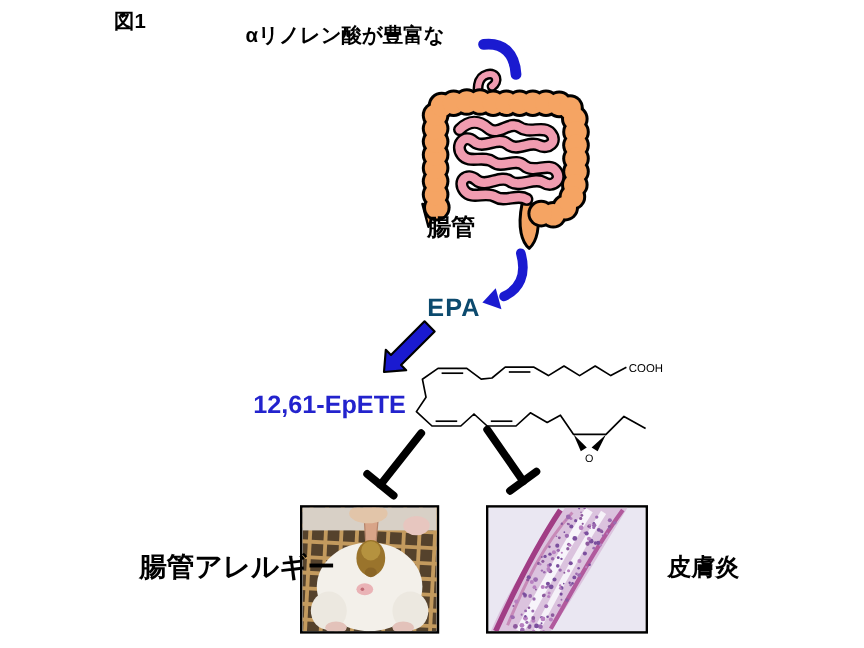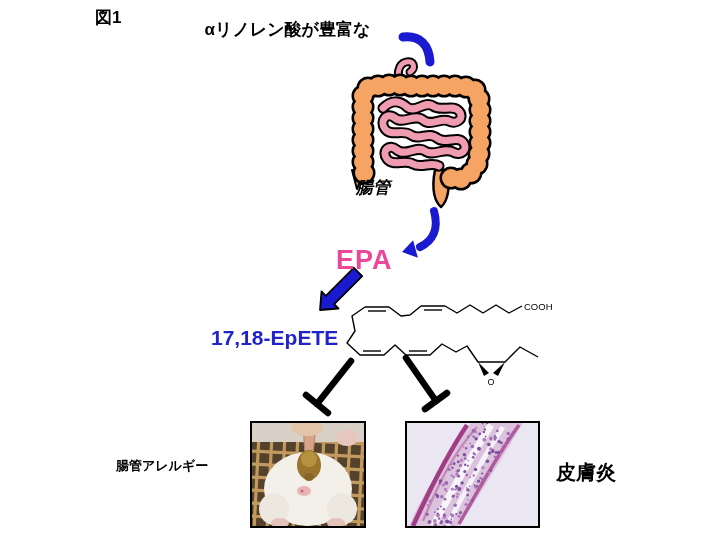--- a/index.html
+++ b/index.html
@@ -2,24 +2,24 @@
 <html><head>
 <meta charset="utf-8">
 <style>
   html,body{margin:0;padding:0;background:#ffffff;}
   #page{position:relative;width:720px;height:540px;background:#ffffff;overflow:hidden;
         font-family:"Liberation Sans",sans-serif;}
   .lbl{position:absolute;color:#000;font-weight:bold;white-space:nowrap;text-align:center;}
   #figure-label{left:95px;top:6px;font-size:17px;}
   #source-text{position:absolute;left:160px;top:20px;width:255px;text-align:center;
                font-weight:bold;font-size:17px;line-height:20px;color:#000;}
-  #intestine-label{left:356px;top:176px;font-size:17px;font-style:italic;}
-  #epa-label{left:336px;top:245px;font-size:27px;color:#ec4899;letter-spacing:1px;}
+  #intestine-label{left:356px;top:176px;font-size:20px;}
+  #epa-label{left:356px;top:245px;font-size:21px;color:#0c4a6e;letter-spacing:1px;}
   #epete-label{left:211px;top:326px;font-size:21px;color:#2323cd;}
-  #allergy-label{left:116px;top:457px;font-size:13px;}
+  #allergy-label{left:116px;top:457px;font-size:23px;}
   #dermatitis-label{left:556px;top:459px;font-size:20px;}
   #diagram{position:absolute;left:0;top:0;}
   .photo{position:absolute;border:2px solid #000;background:#ddd;overflow:hidden;}
   #mouse-photo{left:250px;top:421px;width:112px;height:103px;}
   #histology-photo{left:405px;top:421px;width:131px;height:103px;}
 </style>
 </head>
 <body>
 
 <div id="page">
@@ -145,21 +145,21 @@
     <g stroke="#000" stroke-width="6.5" stroke-linecap="round">
       <path d="M 351,361 L 317,404"></path>
       <path d="M 306,395 L 328,413"></path>
       <path d="M 406,358 L 436,401"></path>
       <path d="M 447,393 L 425,409"></path>
     </g>
   </svg>
 
   <div id="intestine-label" class="lbl">腸管</div>
   <div id="epa-label" class="lbl">EPA</div>
-  <div id="epete-label" class="lbl">17,18-EpETE</div>
+  <div id="epete-label" class="lbl">12,61-EpETE</div>
 
   <div id="mouse-photo" class="photo">
     <svg width="112" height="103" viewBox="0 0 112 103">
       <rect x="0" y="0" width="112" height="103" fill="#55422c"></rect>
       <g id="grid-lines" transform="rotate(3 56 51)" stroke="#c39a5e" stroke-width="3.2">
           <line x1="-8" y1="-10" x2="-8" y2="115"></line>
           <line x1="5" y1="-10" x2="5" y2="115"></line>
           <line x1="18" y1="-10" x2="18" y2="115"></line>
           <line x1="31" y1="-10" x2="31" y2="115"></line>
           <line x1="44" y1="-10" x2="44" y2="115"></line>

